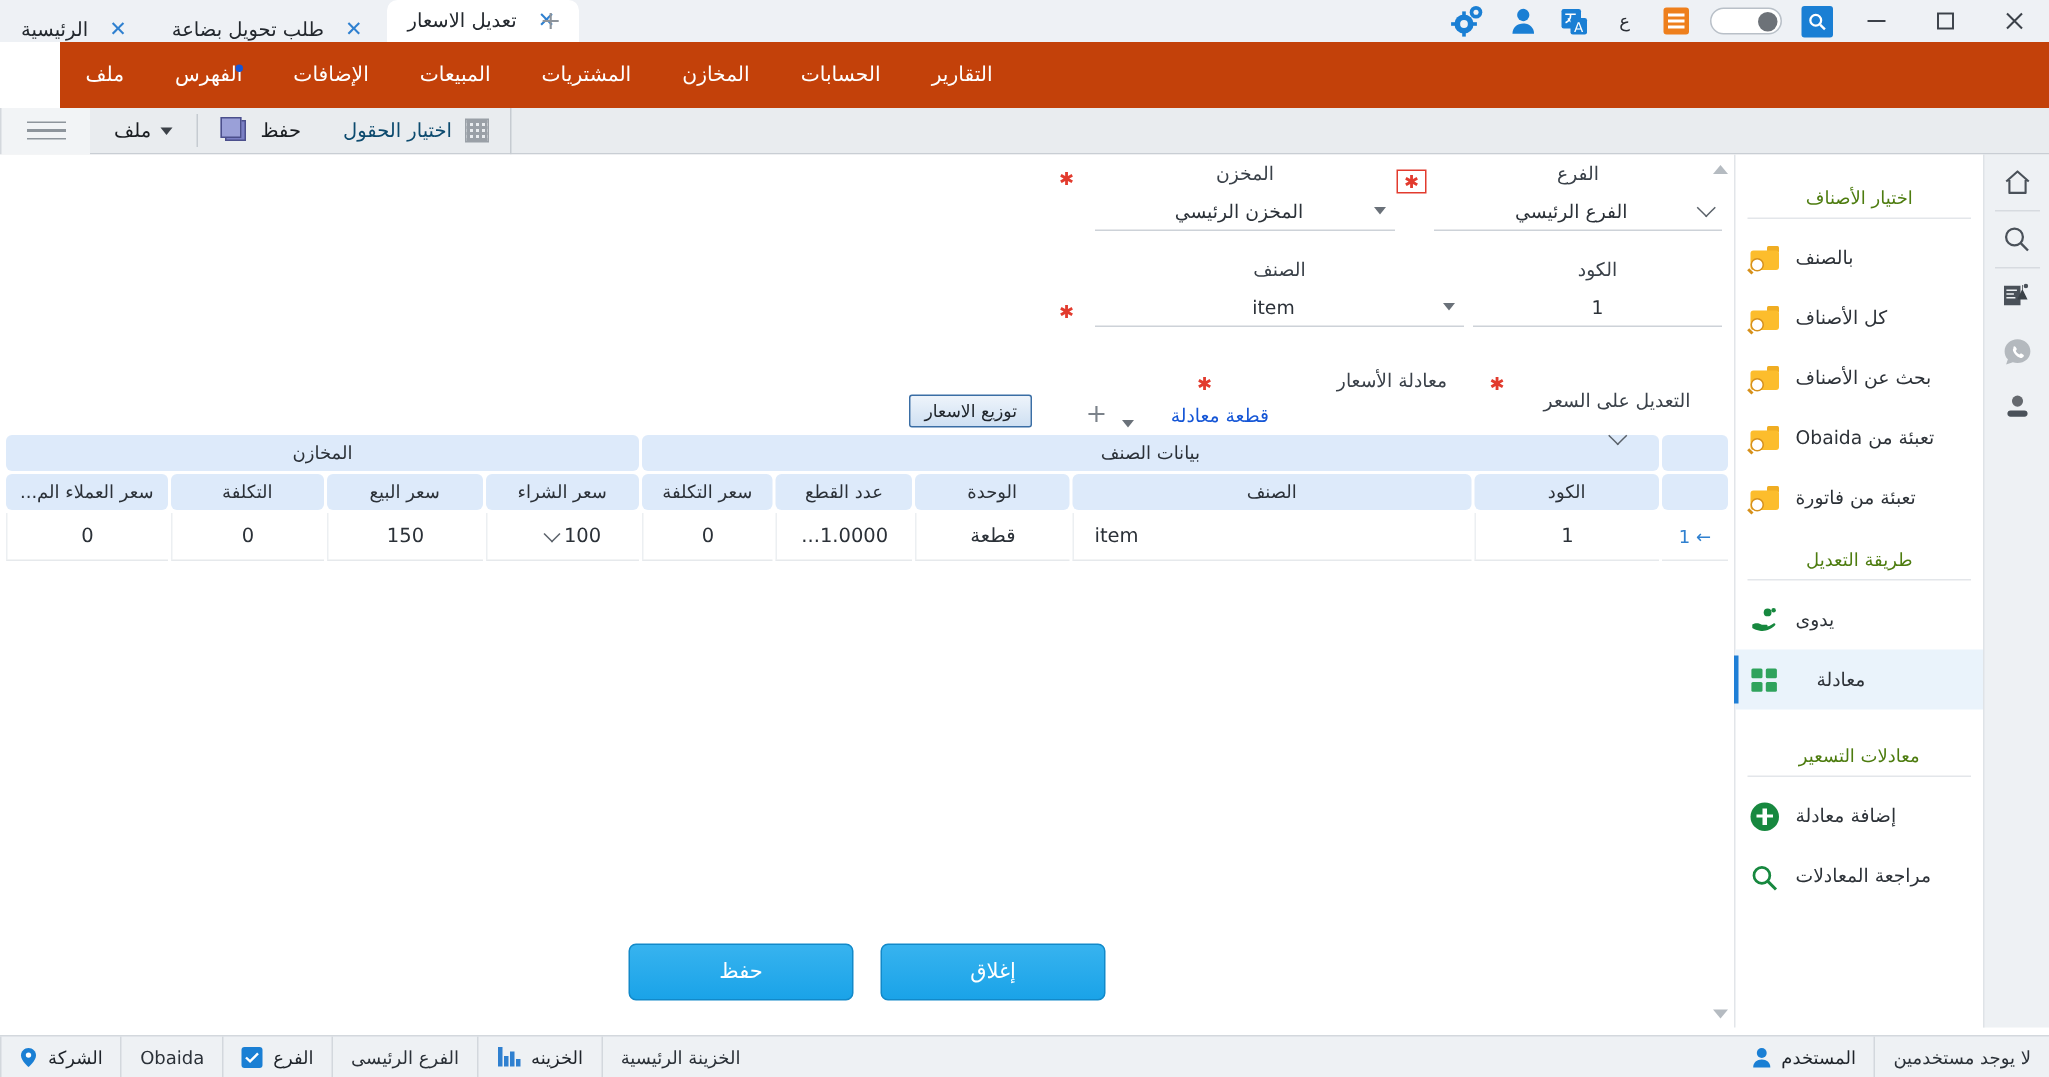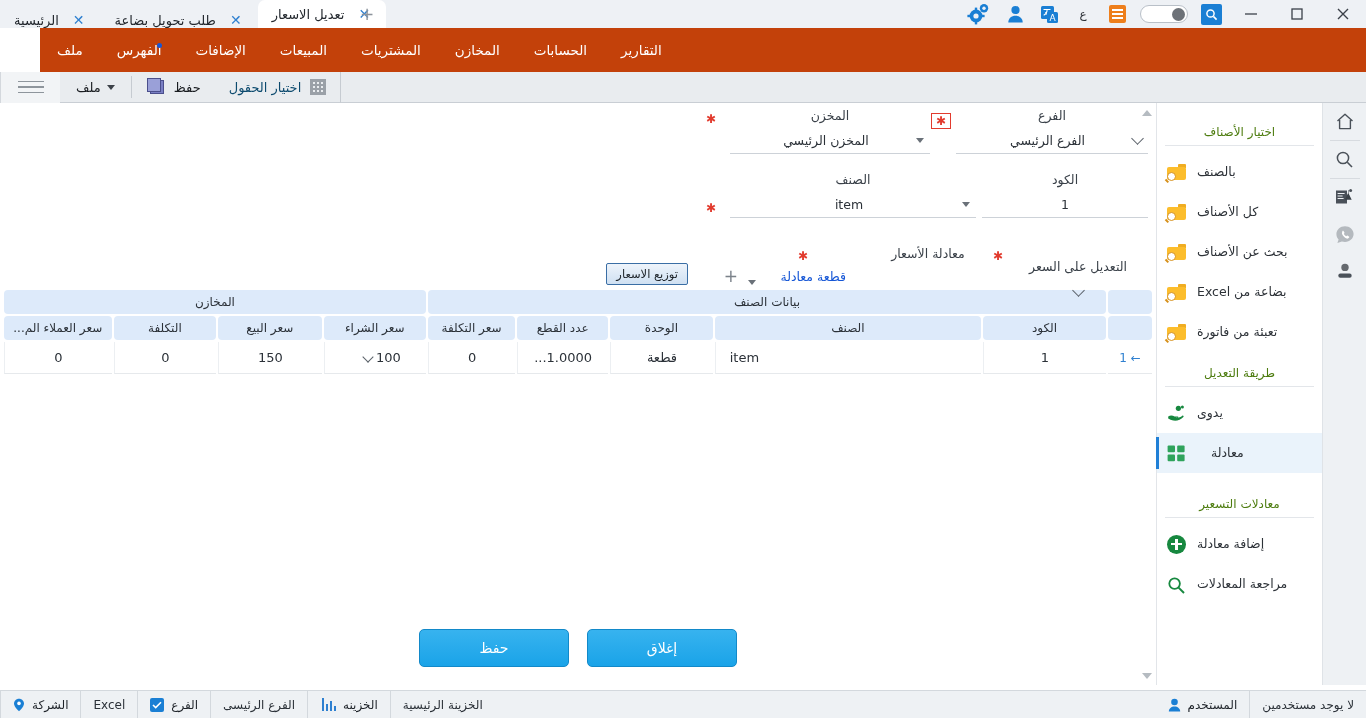--- a/index.html
+++ b/index.html
@@ -460,21 +460,21 @@
         <span class="mag"></span>
       </span>
     <span class="lbl">بحث عن الأصناف</span>
   </div>
   <div class="sb-item">
     <span class="folder-ico">
         <span class="tab0"></span>
         <span class="body0"></span>
         <span class="mag"></span>
       </span>
-    <span class="lbl">بضاعة من Excel</span>
+    <span class="lbl">تعبئة من Obaida</span>
   </div>
   <div class="sb-item">
     <span class="folder-ico">
         <span class="tab0"></span>
         <span class="body0"></span>
         <span class="mag"></span>
       </span>
     <span class="lbl">تعبئة من فاتورة</span>
   </div>
 
@@ -652,21 +652,21 @@
 <div class="statusbar">
   <div class="st-cell">
     <span class="pin-ico">
       <svg width="12" height="14" viewBox="0 0 12 14">
           <path d="M6 .7C3.2.7 1 2.9 1 5.6c0 3.5 5 7.7 5 7.7s5-4.2 5-7.7C11 2.9 8.8.7 6 .7z" fill="#1a7fd4"></path>
           <circle cx="6" cy="5.4" r="1.8" fill="#fff"></circle>
         </svg>
     </span>
     <span>الشركة</span>
   </div>
-  <div class="st-cell plain">Excel</div>
+  <div class="st-cell plain">Obaida</div>
   <div class="st-cell">
     <span class="chk-box">
       <svg width="10" height="8" viewBox="0 0 10 8">
           <path d="M1 4 L3.7 6.6 L9 1.3" stroke="#fff" stroke-width="1.6" fill="none"></path>
         </svg>
     </span>
     <span>الفرع</span>
   </div>
   <div class="st-cell plain">الفرع الرئيسى</div>
   <div class="st-cell">

